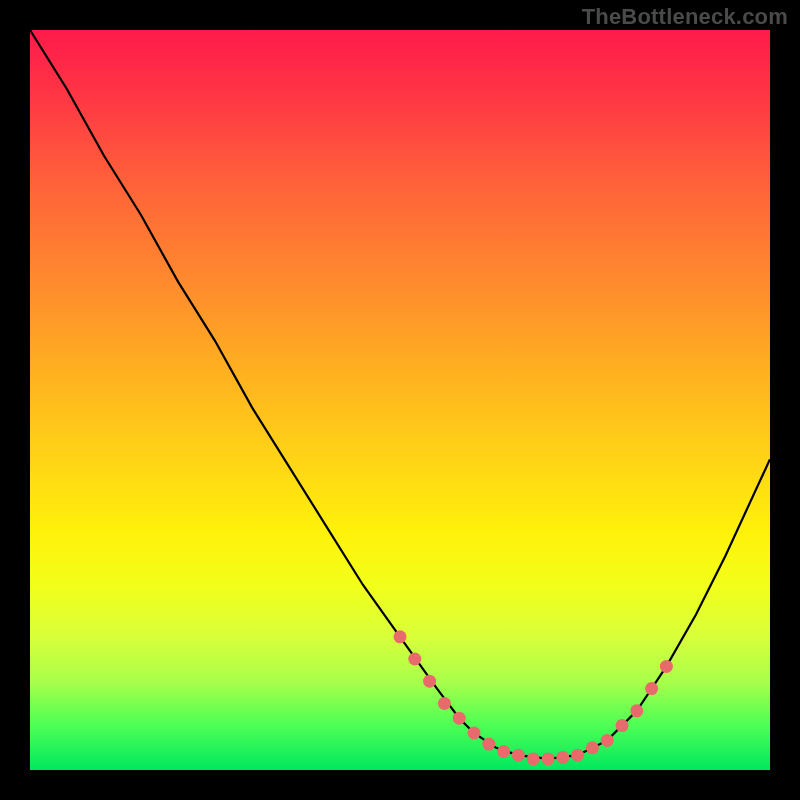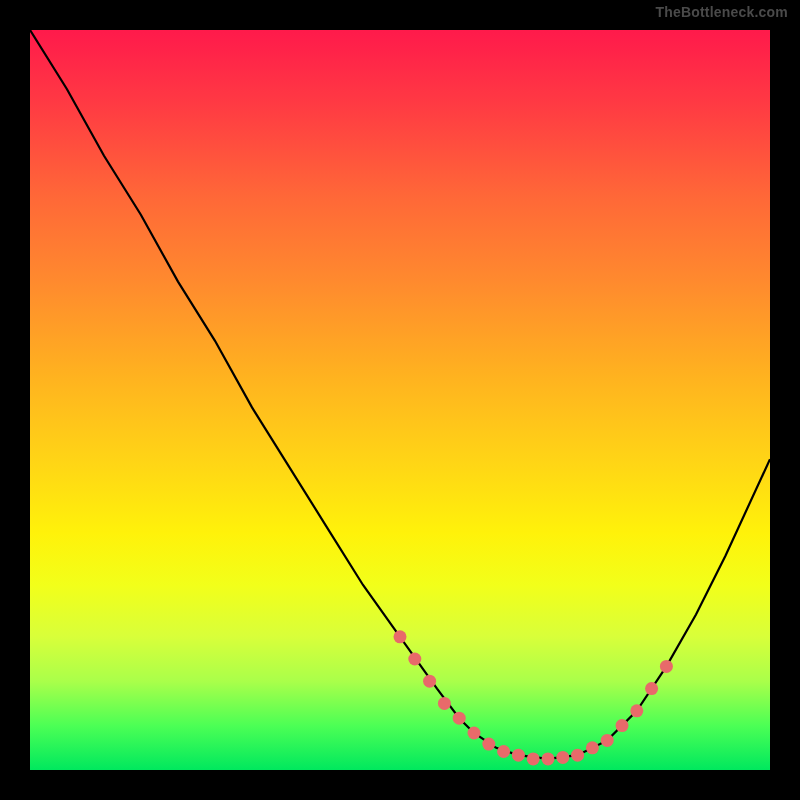--- a/index.html
+++ b/index.html
@@ -14,21 +14,21 @@
   .stage {
     position: relative;
     width: 800px;
     height: 800px;
     background: #000;
   }
   .watermark {
     position: absolute;
     top: 4px;
     right: 12px;
-    font-size: 14px;
+    font-size: 22px;
     font-weight: 600;
     color: #4a4a4a;
     letter-spacing: 0.2px;
     z-index: 3;
   }
   .plot {
     position: absolute;
     left: 30px;
     top: 30px;
     width: 740px;

